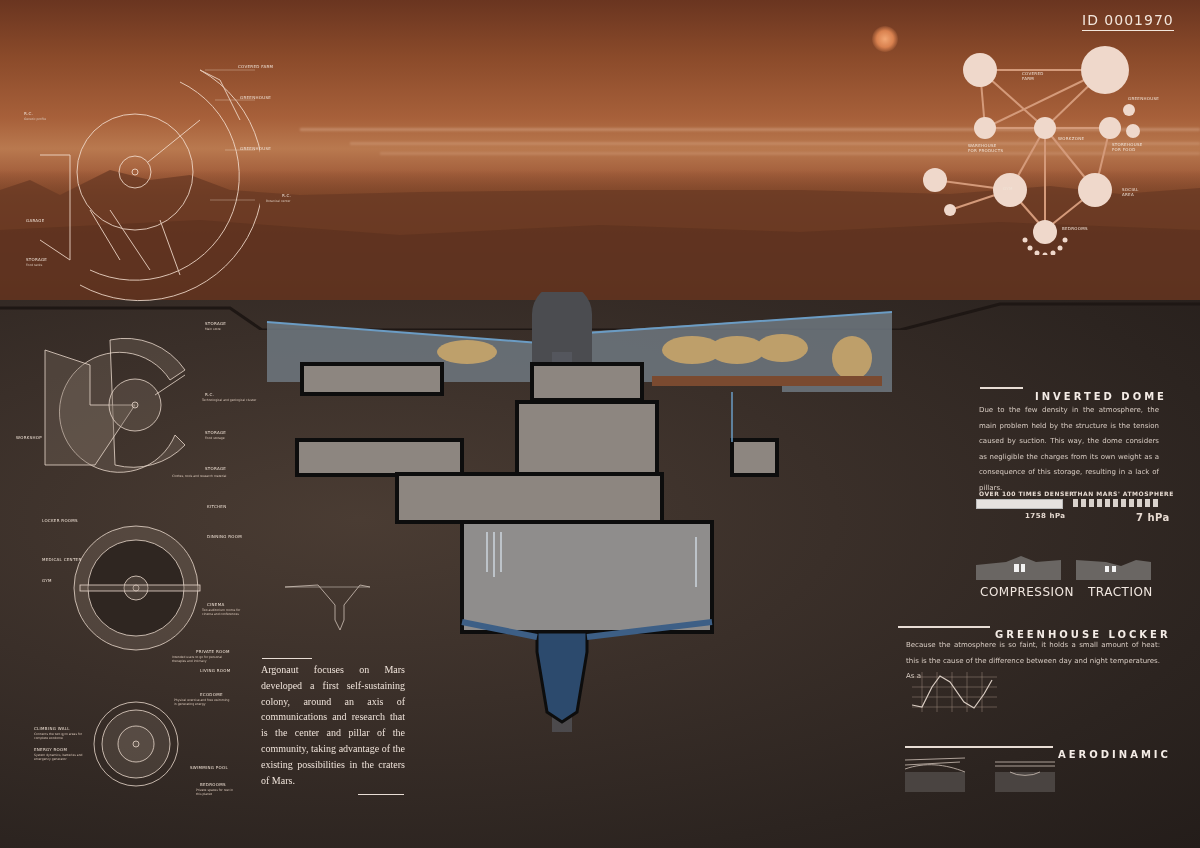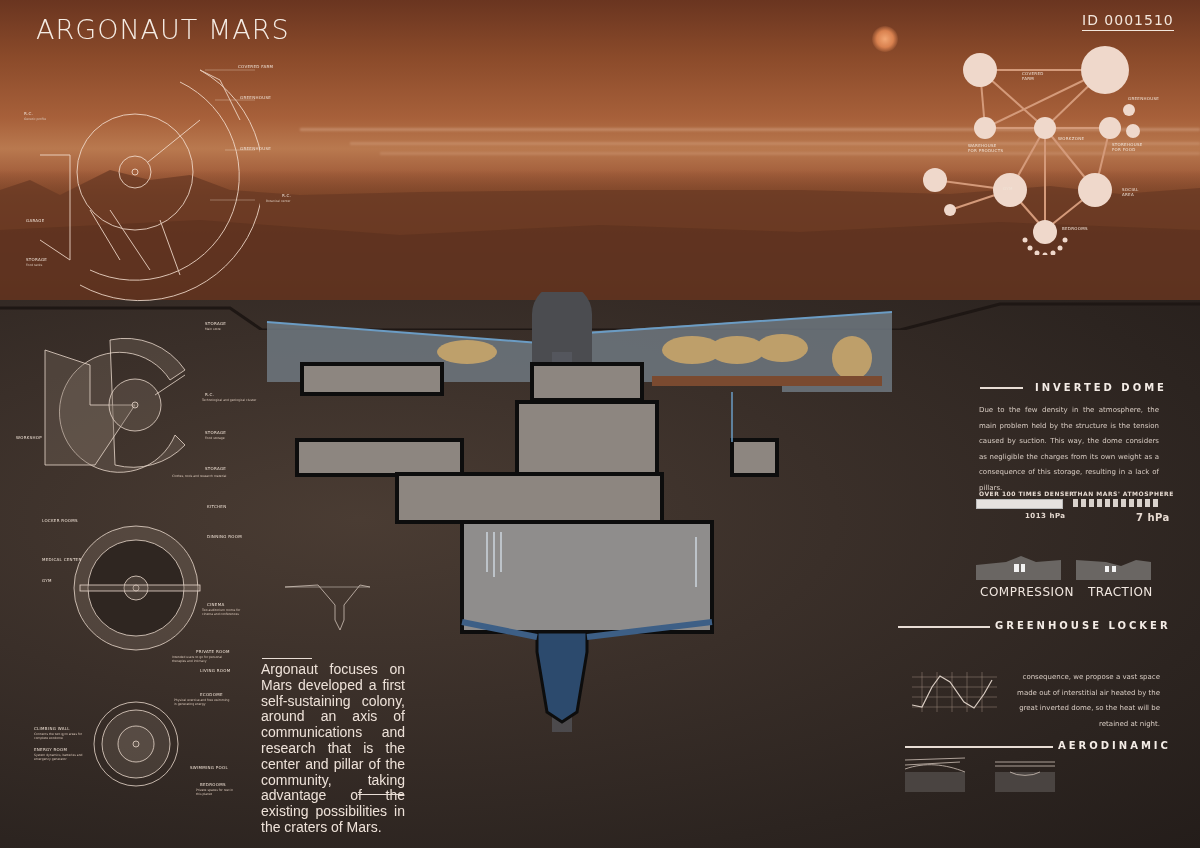--- a/index.html
+++ b/index.html
@@ -16,27 +16,27 @@
     background: radial-gradient(ellipse at 30% 40%, #4a3c33 0%, #3a2f29 40%, #2c2420 75%, #241d1a 100%); }
 
   .title { position:absolute; left:36px; top:14px; color:#f5ece4; font-family:"DejaVu Sans", sans-serif; font-size:27px; font-weight:300; letter-spacing:1px; }
   .idtag { position:absolute; left:1082px; top:12px; color:#f3e6dc; font-family:"DejaVu Sans", sans-serif; font-size:14px; letter-spacing:1px; border-bottom:1px solid #f3e6dc; padding-bottom:2px; }
 
   .plan-label { position:absolute; font-size:4px; color:#f0e2d6; letter-spacing:0.3px; white-space:nowrap; }
   .plan-sub { position:absolute; font-size:3px; color:#d9c7b9; white-space:nowrap; }
 
   .section { position:absolute; left:262px; top:292px; width:660px; height:440px; }
 
-  .panel-head { position:absolute; color:#f4ece6; font-family:"DejaVu Sans", sans-serif; font-weight:bold; font-size:10px; letter-spacing:3px; }
+  .panel-head { position:absolute; color:#f4ece6; font-family:"DejaVu Sans", sans-serif; font-weight:bold; font-size:10px; letter-spacing:3px;margin-top:9px; }
   .panel-line { position:absolute; height:2px; background:#e8ddd5; }
   .panel-text { position:absolute; color:#d8ccc3; font-family:"DejaVu Sans", sans-serif; font-size:7px; line-height:15.5px; text-align:justify; }
   .small-caps { position:absolute; color:#e6dad1; font-family:"DejaVu Sans", sans-serif; font-weight:bold; font-size:6px; letter-spacing:0.5px; }
   .big-caps { position:absolute; color:#f1e7e0; font-family:"DejaVu Sans", sans-serif; font-weight:normal; font-size:12px; letter-spacing:0.5px; }
 
-  .intro { position:absolute; left:261px; top:662px; width:144px; color:#eee2d9; font-family:Liberation Sans, sans-serif; font-size:14px; line-height:15.8px; text-align:justify; }
+  .intro { position:absolute; left:261px; top:662px; width:144px; color:#eee2d9; font-family:Liberation Serif, serif; font-size:10px; line-height:15.8px; text-align:justify; }
 </style>
 </head>
 <body>
 
 <div class="poster">
 
   <div class="sky"></div>
   <div class="sun"></div>
   <div class="haze" style="top:128px;left:300px;width:900px;opacity:.7"></div>
   <div class="haze" style="top:142px;left:350px;width:850px;opacity:.5"></div>
@@ -45,22 +45,21 @@
   <svg style="position:absolute;left:0;top:150px" width="1200" height="160">
     <path d="M0 40 L30 30 L60 45 L110 20 L150 30 L190 25 L230 40 L300 45 L420 42 L600 40 L800 40 L950 44 L1050 36 L1120 44 L1200 38 L1200 160 L0 160 Z" fill="#6a3a24" opacity="0.75"></path>
     <path d="M0 80 L200 70 L400 85 L600 75 L800 82 L1000 72 L1200 80 L1200 160 L0 160 Z" fill="#5a301e" opacity="0.6"></path>
   </svg>
 
   <div class="ground"></div>
   <svg style="position:absolute;left:0;top:290px" width="1200" height="40">
     <path d="M0 18 L230 18 L262 40 L900 40 L1000 14 L1200 14" fill="none" stroke="#1e1714" stroke-width="3"></path>
   </svg>
 
-  <div class="title">ARGONAUT MARS</div>
-  <div class="idtag">ID 0001510</div>
+  <div class="idtag">ID 0001970</div>
 
   <svg style="position:absolute;left:30px;top:60px" width="230" height="245">
     <g fill="none" stroke="#f2dccd" stroke-width="1" opacity="0.85">
       <path d="M170 10 A110 110 0 1 1 50 225"></path>
       <path d="M150 22 A95 95 0 1 1 60 210"></path>
       <circle cx="105" cy="112" r="58"></circle>
       <circle cx="105" cy="112" r="16"></circle>
       <circle cx="105" cy="112" r="3"></circle>
       <line x1="118" y1="102" x2="170" y2="60"></line>
       <path d="M10 95 L40 95 L40 200 L10 180"></path>
@@ -242,38 +241,38 @@
   <div class="intro">Argonaut focuses on Mars developed a first self-sustaining colony, around an axis of communications and research that is the center and pillar of the community, taking advantage of the existing possibilities in the craters of Mars.</div>
   <div style="position:absolute;left:358px;top:794px;width:46px;height:1px;background:#e8ddd5"></div>
 
   <div class="panel-line" style="left:980px;top:387px;width:43px"></div>
   <div class="panel-head" style="left:1035px;top:382px">INVERTED DOME</div>
   <div class="panel-text" style="left:979px;top:403px;width:180px">Due to the few density in the atmosphere, the main problem held by the structure is the tension caused by suction. This way, the dome considers as negligible the charges from its own weight as a consequence of this storage, resulting in a lack of pillars.</div>
   <div class="small-caps" style="left:979px;top:490px">OVER 100 TIMES DENSER</div>
   <div class="small-caps" style="left:1073px;top:490px">THAN MARS' ATMOSPHERE</div>
   <div style="position:absolute;left:976px;top:499px;width:85px;height:8px;background:#e6e2df;border:1px solid #bbb"></div>
   <div style="position:absolute;left:1073px;top:499px;width:86px;height:8px;background:repeating-linear-gradient(90deg,#d9d2cc 0 5px,transparent 5px 8px)"></div>
-  <div class="small-caps" style="left:1025px;top:512px;font-size:7px">1013 hPa</div>
+  <div class="small-caps" style="left:1025px;top:512px;font-size:7px">1758 hPa</div>
   <div class="small-caps" style="left:1136px;top:512px;font-size:10px">7 hPa</div>
   <svg style="position:absolute;left:976px;top:550px" width="180" height="30">
     <path d="M0 15 L30 12 L45 6 L60 12 L85 10 L85 30 L0 30 Z" fill="#6a6663"></path>
     <path d="M100 10 L130 12 L145 16 L160 10 L175 12 L175 30 L100 30 Z" fill="#6a6663"></path>
     <g fill="#f2f2f2">
         <rect x="38" y="14" width="5" height="8"></rect>
         <rect x="45" y="14" width="4" height="8"></rect>
         <rect x="129" y="16" width="4" height="6"></rect>
         <rect x="136" y="16" width="4" height="6"></rect>
       </g>
   </svg>
   <div class="big-caps" style="left:980px;top:585px">COMPRESSION</div>
   <div class="big-caps" style="left:1088px;top:585px">TRACTION</div>
 
   <div class="panel-line" style="left:898px;top:626px;width:92px"></div>
   <div class="panel-head" style="left:995px;top:620px">GREENHOUSE LOCKER</div>
-  <div class="panel-text" style="left:1002px;top:670px;width:158px;text-align:right">consequence, we propose a vast space made out of interstitial air heated by the great inverted dome, so the heat will be retained at night.</div>
+  <div class="panel-text" style="left:906px;top:638px;width:254px">Because the atmosphere is so faint, it holds a small amount of heat: this is the cause of the difference between day and night temperatures. As a</div>
   <svg style="position:absolute;left:912px;top:672px" width="85" height="40">
     <g stroke="#9c8a7e" stroke-width="0.5">
       <line x1="0" y1="5" x2="85" y2="5"></line>
         <line x1="0" y1="15" x2="85" y2="15"></line>
         <line x1="0" y1="25" x2="85" y2="25"></line>
         <line x1="0" y1="35" x2="85" y2="35"></line>
       <line x1="10" y1="0" x2="10" y2="40"></line>
         <line x1="25" y1="0" x2="25" y2="40"></line>
         <line x1="40" y1="0" x2="40" y2="40"></line>
         <line x1="55" y1="0" x2="55" y2="40"></line>

